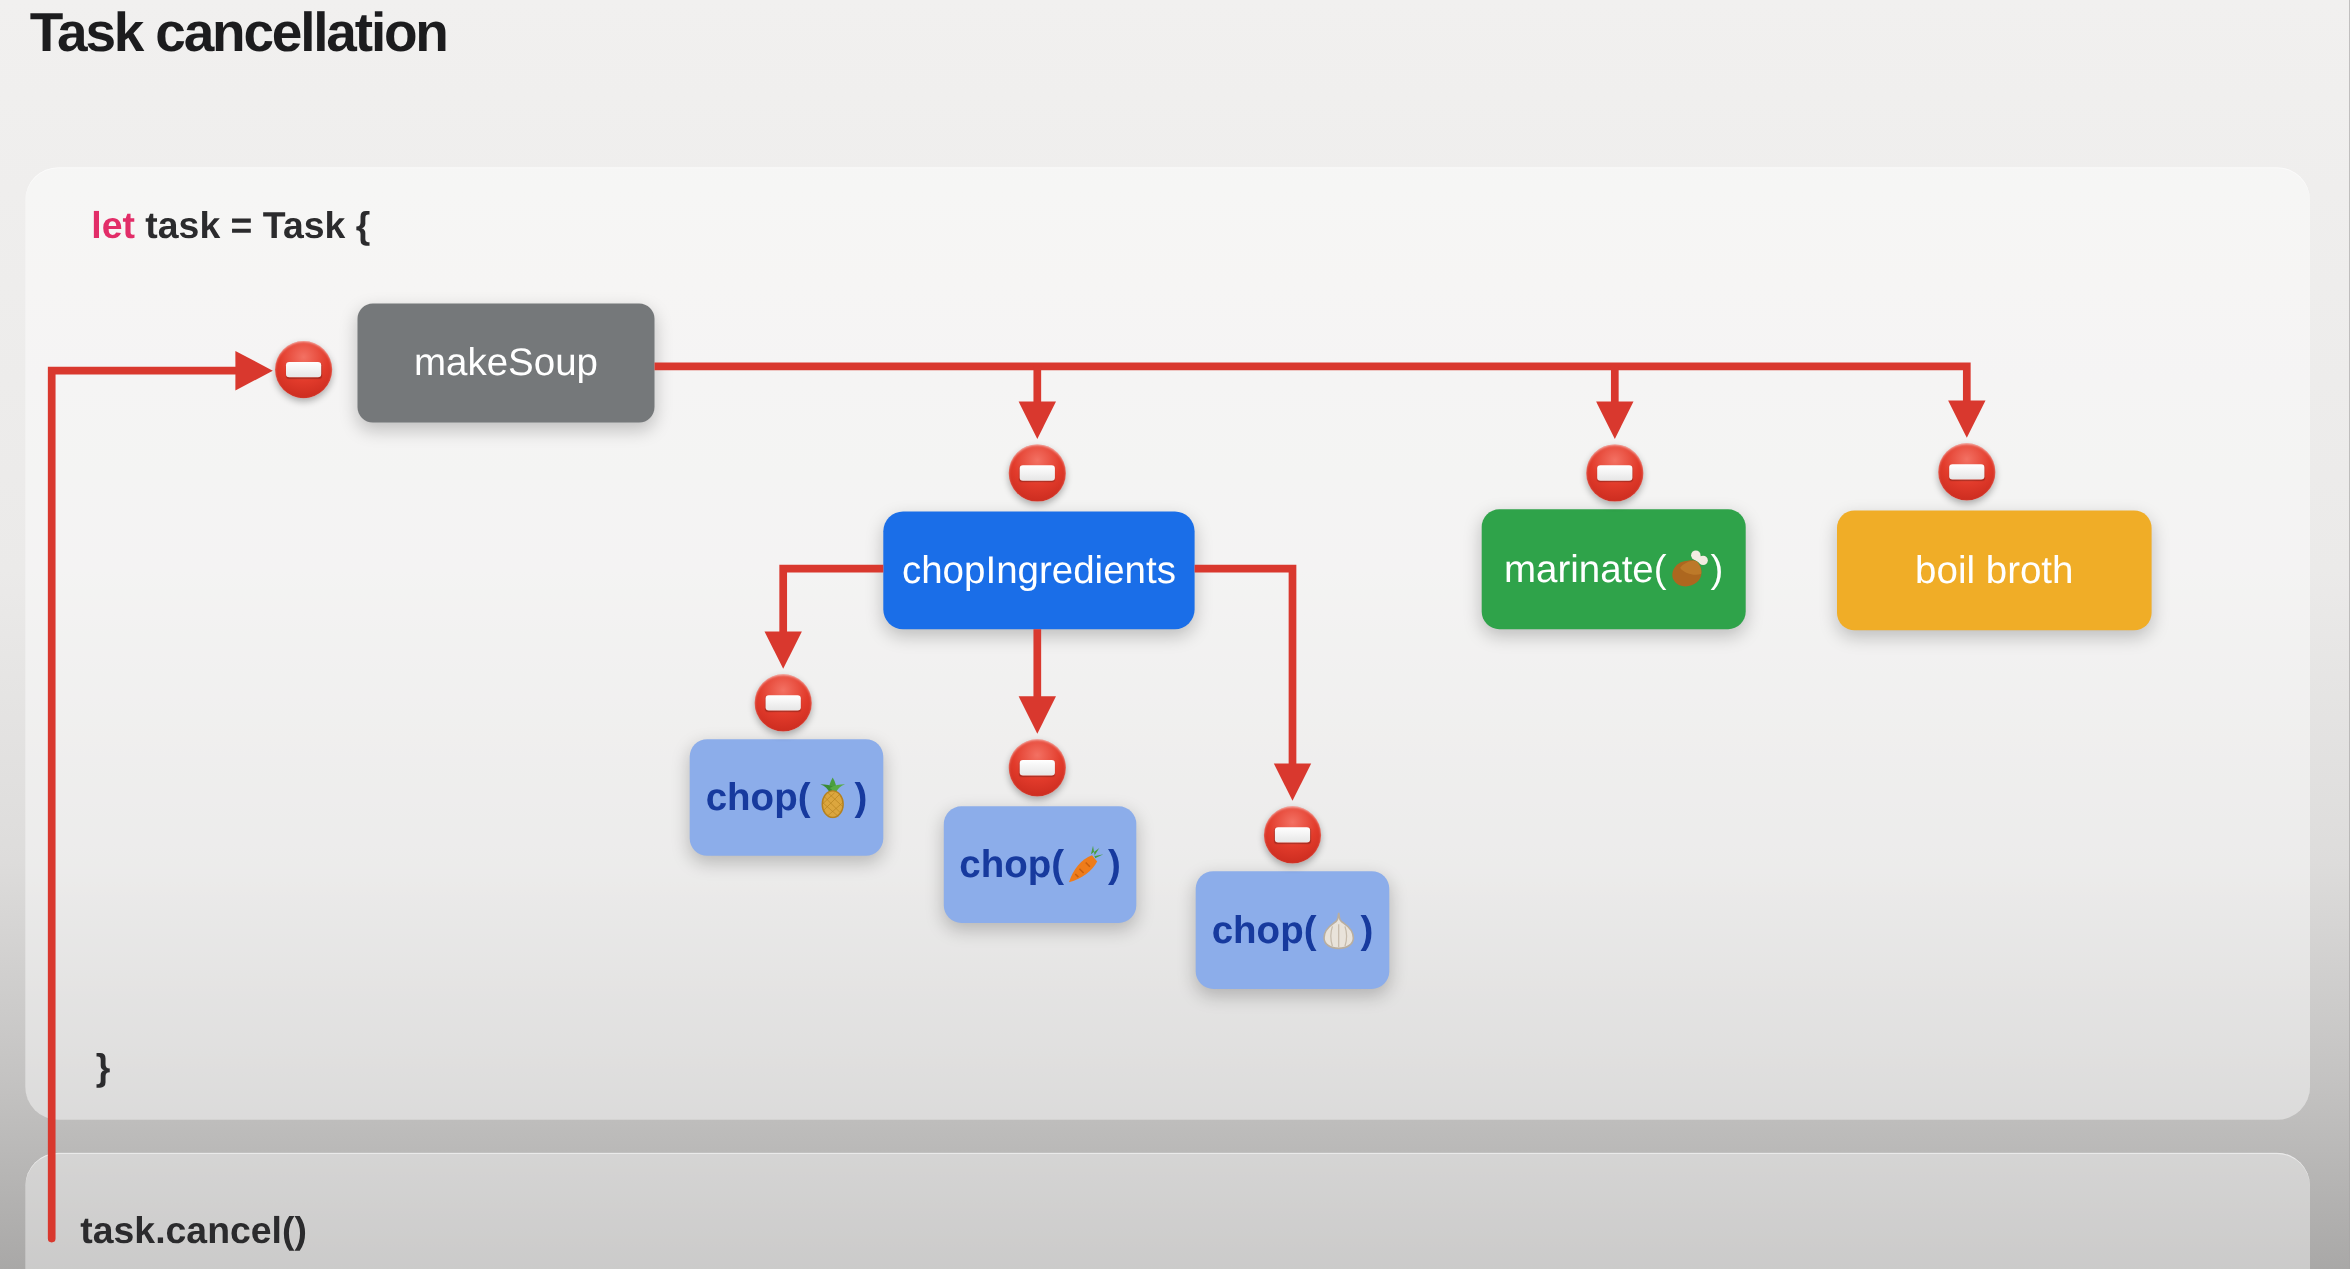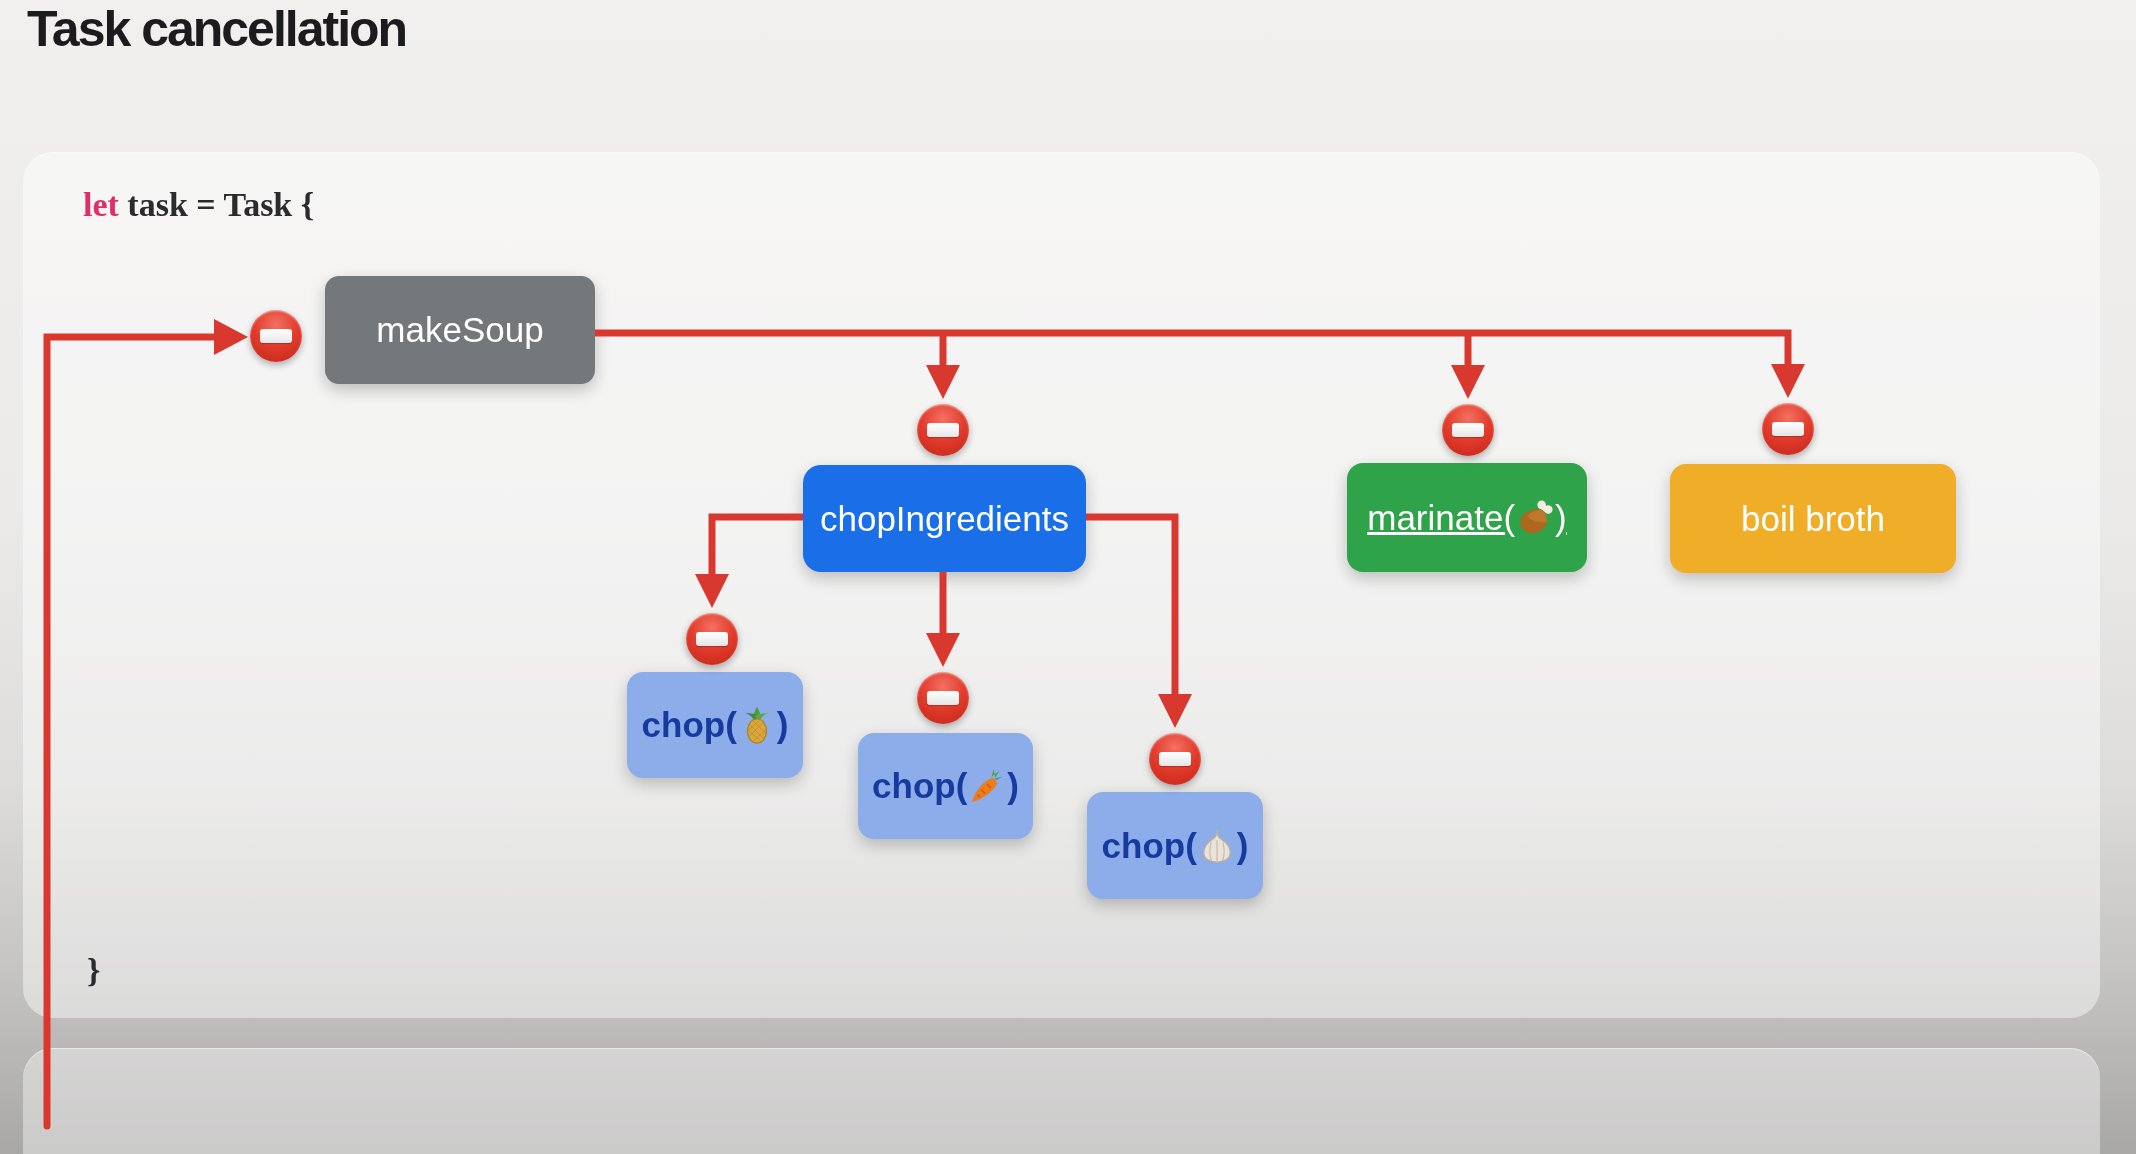--- a/index.html
+++ b/index.html
@@ -19,21 +19,21 @@
   .panel{
     position:absolute;left:23px;width:2077px;
     background:rgba(255,255,255,0.45);
     border-radius:30px;
     box-shadow:0 1px 0 rgba(255,255,255,0.5) inset;
   }
   .panel-top{top:152px;height:866px;}
   .panel-bottom{top:1048px;height:140px;background:rgba(255,255,255,0.40);}
   .code{
     position:absolute;
-    font-family:Liberation Serif, serif;
+    font-family:Liberation Sans, sans-serif;
     font-size:34px;font-weight:700;
     color:var(--code-text,#2b2b2d);
     white-space:pre;
   }
   .kw{color:var(--keyword-pink,#e22d68);}
   .node{
     position:absolute;display:flex;align-items:center;justify-content:center;
     border-radius:16px;color:#fff;font-size:35px;
     box-shadow:0 6px 16px rgba(0,0,0,0.22);
     z-index:3;
@@ -66,20 +66,21 @@
 
 <div class="stage">
 
   <h1 class="page-title">Task cancellation</h1>
 
   <div class="panel panel-top"></div>
   <div class="panel panel-bottom"></div>
 
   <div class="code" style="left:83px;top:186px;"><span class="kw">let</span><span> task = Task {</span></div>
   <div class="code" style="left:87px;top:952px;">}</div>
+  <div class="code" style="left:73px;top:1100px;">task.cancel()</div>
 
   <svg class="arrows" width="2136" height="1154" viewBox="0 0 2136 1154">
 
     <polyline class="arrow-line" points="47,1126 47,337 214,337" stroke-linecap="round"></polyline>
     <polygon class="arrow-head" points="214,319 214,355 248,337"></polygon>
 
     <polyline class="arrow-line" points="595,333 1788,333 1788,366"></polyline>
     <polygon class="arrow-head" points="1771,364 1805,364 1788,398"></polygon>
     <polyline class="arrow-line" points="943,333 943,367"></polyline>
     <polygon class="arrow-head" points="926,365 960,365 943,399"></polygon>
@@ -95,21 +96,21 @@
   </svg>
 
   <div class="node node-blue" style="left:803px;top:465px;width:283px;height:107px;">
     <span class="lbl">chopIngredients</span>
   </div>
 
   <div class="node node-gray" style="left:325px;top:276px;width:270px;height:108px;">
     <span class="lbl">makeSoup</span>
   </div>
 
-  <div class="node node-green" style="left:1347px;top:463px;width:240px;height:109px;text-decoration:underline;">
+  <div class="node node-green" style="left:1347px;top:463px;width:240px;height:109px;">
     <span class="lbl">marinate(</span>
     <svg class="emoji" viewBox="0 0 40 40">
       <circle cx="27" cy="6" r="4.5" fill="#f2ece2"></circle>
       <circle cx="34" cy="11" r="4.5" fill="#f2ece2"></circle>
       <rect x="23" y="6" width="12" height="6" rx="3" transform="rotate(32 29 9)" fill="#f2ece2"></rect>
       <path d="M28 12 C34 18 34 27 28 32 C21 38 10 37 6 30 C2 23 7 14 15 12 C20 11 25 10 28 12 Z" fill="#ad671f"></path>
       <path d="M28 12 C31 15 33 20 32 24 C26 26 16 24 12 18 C16 13 24 10 28 12 Z" fill="#c07c2c" opacity="0.85"></path>
     </svg>
     <span class="lbl">)</span>
   </div>

